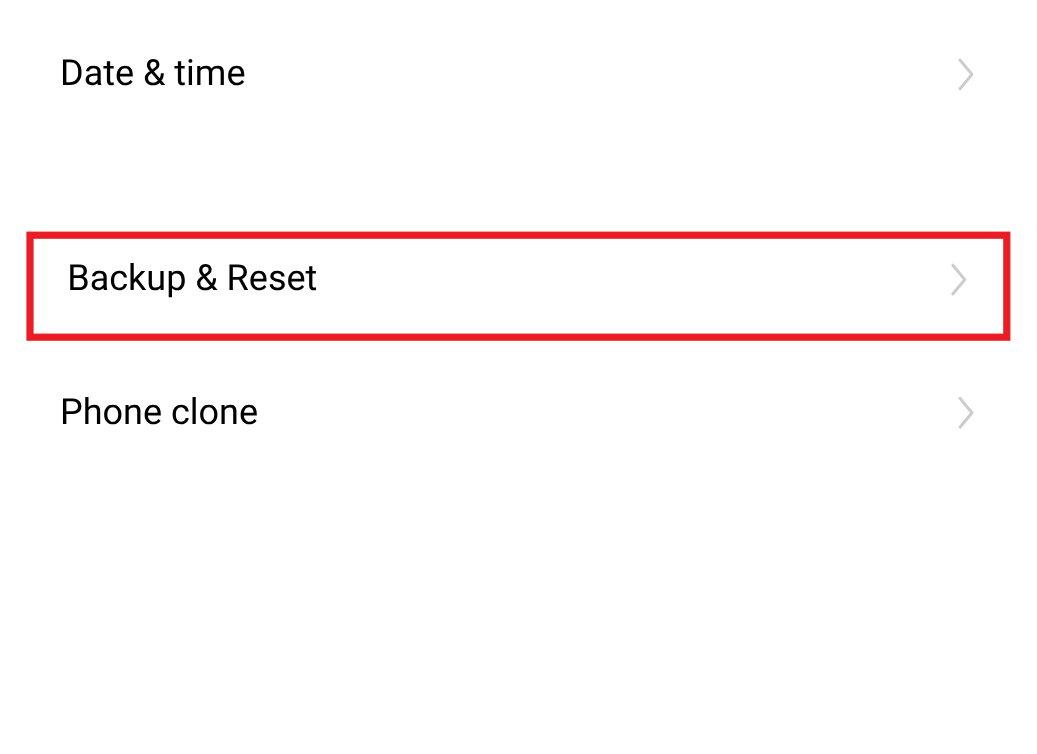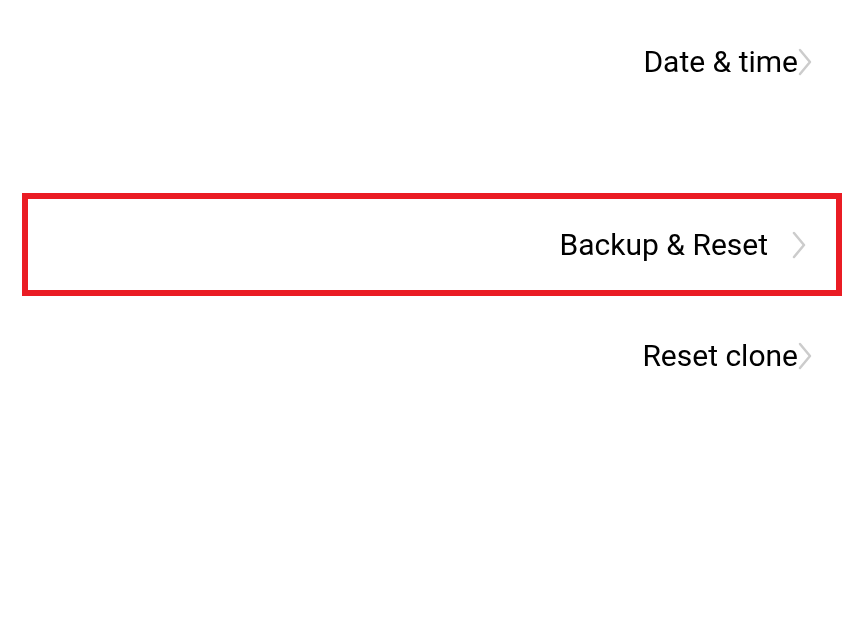--- a/index.html
+++ b/index.html
@@ -14,21 +14,21 @@
       font-family: -apple-system, BlinkMacSystemFont, "Segoe UI", Roboto, Helvetica, Arial, sans-serif;
       overflow: hidden;
     }
     .settings-list {
       width: 100%;
       padding-top: 10px;
     }
     .settings-item {
       display: flex;
       align-items: center;
-      justify-content: flex-end;
+      justify-content: space-between;
       padding: 34px 50px 34px 50px;
       cursor: pointer;
     }
     .settings-item-label {
       font-size: 30px;
       color: #000000;
       font-weight: 400;
     }
     .chevron {
       width: 16px;
@@ -42,21 +42,21 @@
     }
     .section-gap {
       height: 80px;
     }
     .highlight-box {
       border: 6px solid #ea1c24;
       margin-left: 22px;
       margin-right: 22px;
     }
     .highlight-box .settings-item {
-      padding: 28px 28px 28px 28px;
+      padding: 16px 28px 28px 28px;
       gap: 24px;
     }
     .item-after-highlight {
       padding-top: 42px;
     }
   </style>
 </head>
 <body>
 
 <div class="settings-list">
@@ -78,21 +78,21 @@
       <span class="settings-item-label">Backup &amp; Reset</span>
       <span class="chevron">
         <svg viewBox="0 0 16 28">
             <path d="M2 2 L12 14 L2 26" stroke="#cccccc" stroke-width="2.5" fill="none" stroke-linecap="round" stroke-linejoin="round"></path>
           </svg>
       </span>
     </div>
   </div>
 
   <div class="settings-item item-after-highlight">
-    <span class="settings-item-label">Reset clone</span>
+    <span class="settings-item-label">Phone clone</span>
     <span class="chevron">
       <svg viewBox="0 0 16 28">
           <path d="M2 2 L12 14 L2 26" stroke="#cccccc" stroke-width="2.5" fill="none" stroke-linecap="round" stroke-linejoin="round"></path>
         </svg>
     </span>
   </div>
 
 </div>
 
 </body></html>

